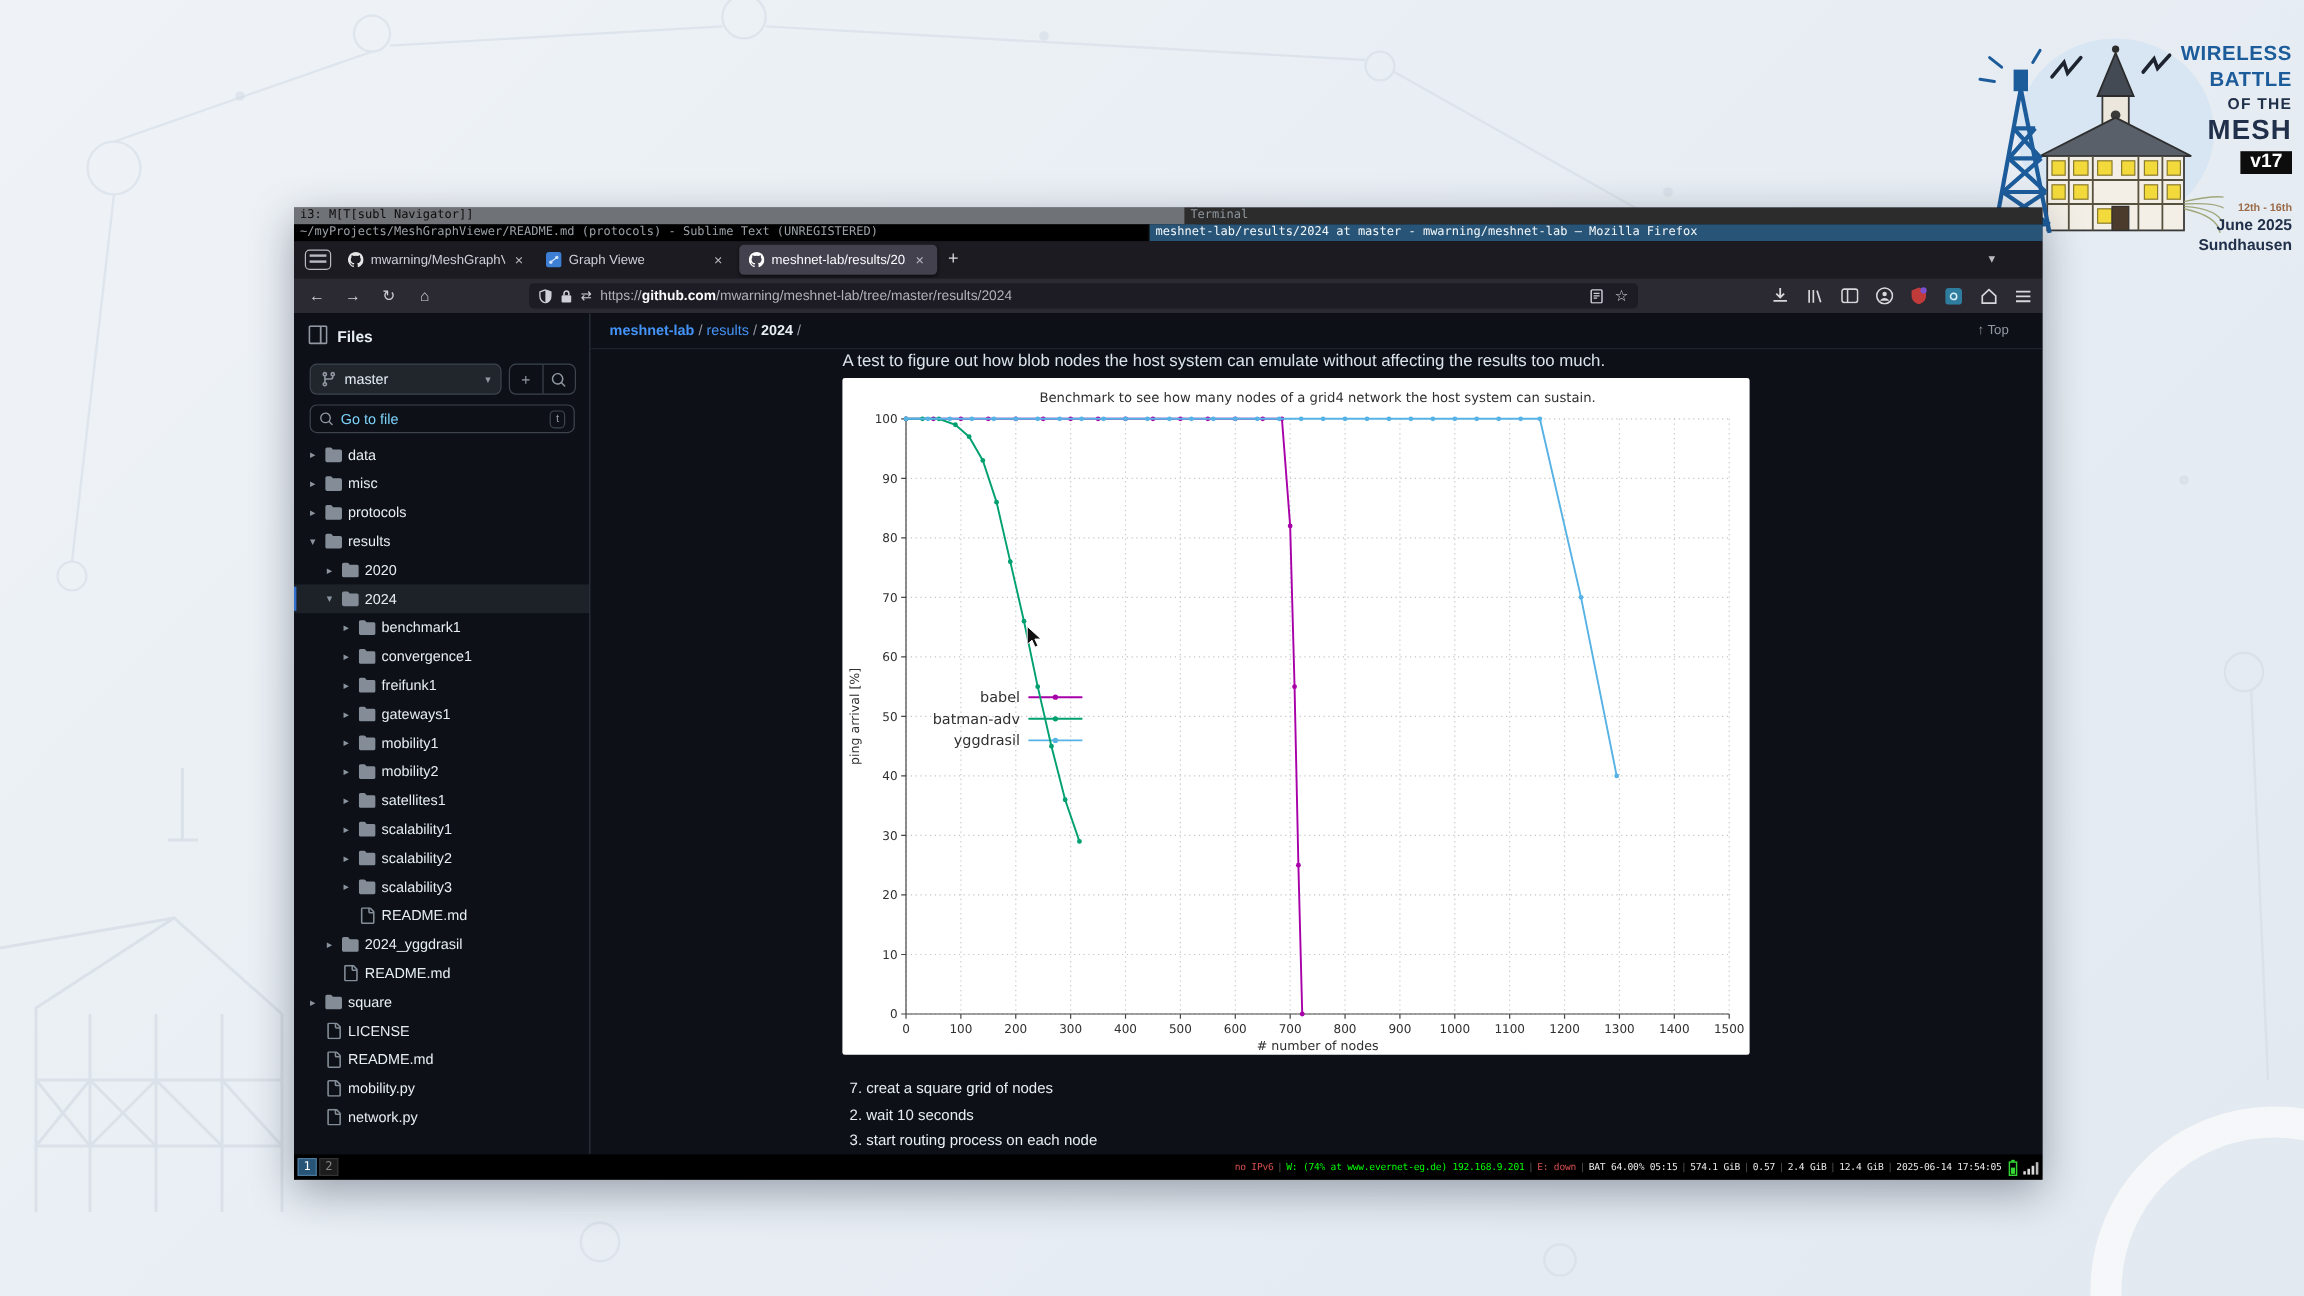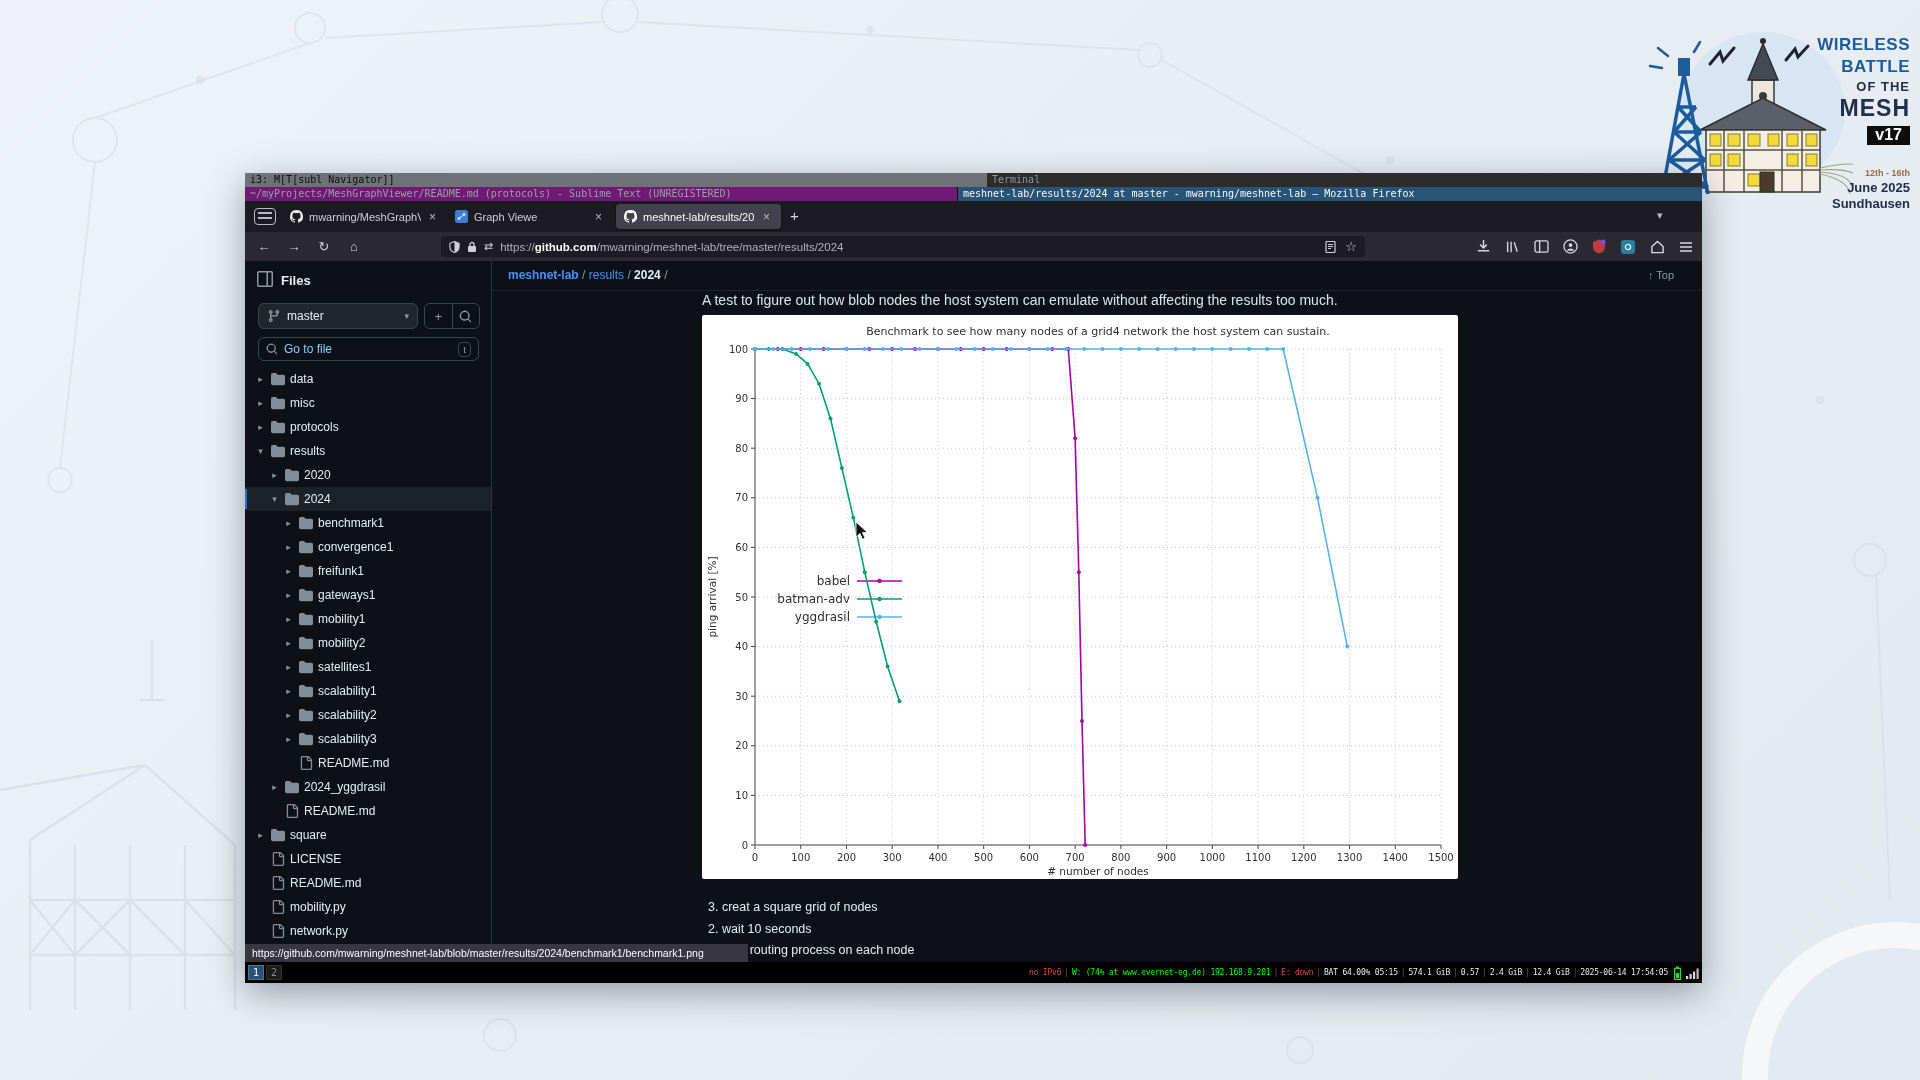--- a/index.html
+++ b/index.html
@@ -20,21 +20,21 @@
   .wbm-date{font-size:13px;font-weight:bold;color:#20304a;margin-bottom:3px;}
   .wbm-loc{font-size:13px;font-weight:bold;color:#20304a;}
 
   
   .window{position:absolute;left:245px;top:173px;width:1457px;height:810px;
           box-shadow:0 10px 34px rgba(25,35,55,.4);background:#0d1117;}
   .tb{position:absolute;height:14px;font:10px "DejaVu Sans Mono",monospace;
       line-height:14px;padding:0 5px;white-space:nowrap;overflow:hidden;box-sizing:border-box;}
   .tb1l{left:0;top:0;width:752px;background:#6f7276;color:#0d0d0d;border-right:1px solid #111;}
   .tb1r{left:742px;top:0;right:0;background:#2c2c2c;color:#8f979e;}
-  .tb2l{left:0;top:14px;width:713px;background:#701a75;color:#9aa0a6;border-right:1px solid #111;}
+  .tb2l{left:0;top:14px;width:713px;background:#000000;color:#9aa0a6;border-right:1px solid #111;}
   .tb2r{left:713px;top:14px;right:0;background:#285577;color:#f3f7fa;}
 
   
   .tabbar{position:absolute;left:0;top:28px;width:100%;height:31px;background:#1c1b22;}
   .ffview{position:absolute;left:9px;top:7px;width:22px;height:17px;border:1.4px solid #b9b9c2;
           border-radius:4px;box-sizing:border-box;}
   .ffview i{display:block;height:2px;background:#b9b9c2;margin:3px 3px 0;}
   .tab{position:absolute;top:3px;height:25px;display:flex;align-items:center;gap:6px;
        padding:0 8px;border-radius:4px;color:#cfcfd8;font-size:11px;box-sizing:border-box;}
   .tab.active{background:#42414d;color:#fbfbfe;box-shadow:0 1px 3px rgba(0,0,0,.5);}
@@ -791,28 +791,27 @@
               <circle cx="528.6266666666667" cy="34" r="2" fill="#57b2e6"></circle>
               <circle cx="546.92" cy="34" r="2" fill="#57b2e6"></circle>
               <circle cx="565.2133333333334" cy="34" r="2" fill="#57b2e6"></circle>
               <circle cx="581.22" cy="34" r="2" fill="#57b2e6"></circle>
               <circle cx="615.52" cy="182.8" r="2" fill="#57b2e6"></circle>
               <circle cx="645.2466666666667" cy="331.6" r="2" fill="#57b2e6"></circle>
             </svg>
         </div>
 
         <div class="readme-list" id="readme-list">
-            <div>3. creat a square grid of nodes</div>
+            <div>7. creat a square grid of nodes</div>
             <div>2. wait 10 seconds</div>
             <div>3. start routing process on each node</div>
           </div>
       </div>
     </div>
 
-    <div class="linktip">https://github.com/mwarning/meshnet-lab/blob/master/results/2024/benchmark1/benchmark1.png</div>
 
     <div class="i3bar">
       <span class="ws active">1</span>
       <span class="ws inactive">2</span>
       <span class="i3status" id="i3status">
           <span style="color: rgb(214, 78, 78);">no IPv6</span>
           <span style="color: rgb(85, 85, 85);">|</span>
           <span style="color: rgb(0, 255, 0);">W: (74% at www.evernet-eg.de) 192.168.9.201</span>
           <span style="color: rgb(85, 85, 85);">|</span>
           <span style="color: rgb(214, 78, 78);">E: down</span>

